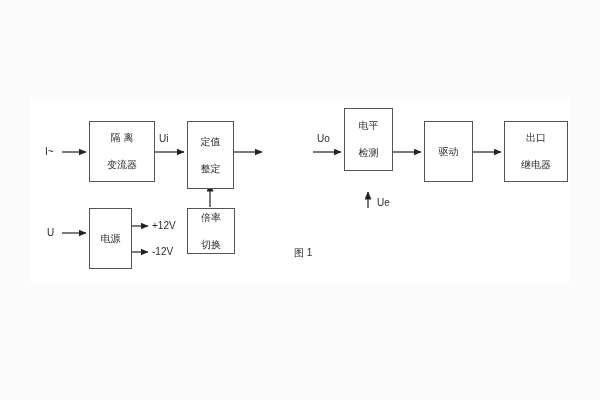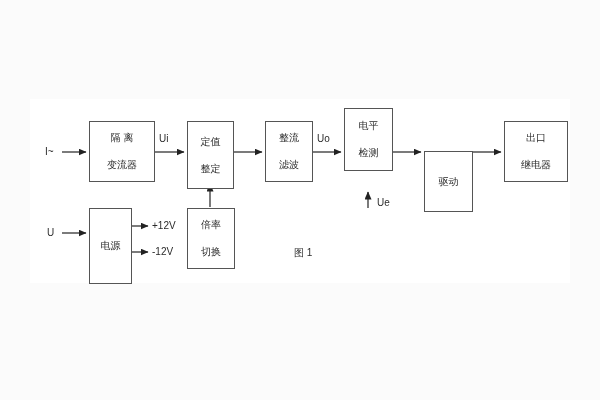--- a/index.html
+++ b/index.html
@@ -79,44 +79,40 @@
   <div class="box" style="left:89px; top:121px; width:66px; height:61px;">
     <span>隔 离</span>
     <span>变流器</span>
   </div>
 
   <div class="box" style="left:187px; top:121px; width:47px; height:68px;">
     <span>定值</span>
     <span>整定</span>
   </div>
 
-  <div class="box" style="left:265px; top:121px; width:48px; height:61px;">
-    <span>整流</span>
-    <span>滤波</span>
-  </div>
 
   <div class="box" style="left:344px; top:108px; width:49px; height:63px;">
     <span>电平</span>
     <span>检测</span>
   </div>
 
-  <div class="box single" style="left:424px; top:121px; width:49px; height:61px;margin-top:30px;">
+  <div class="box single" style="left:424px; top:121px; width:49px; height:61px;">
     <span>驱动</span>
   </div>
 
   <div class="box" style="left:504px; top:121px; width:64px; height:61px;">
     <span>出口</span>
     <span>继电器</span>
   </div>
 
-  <div class="box single" style="left:89px; top:208px; width:43px; height:76px;">
+  <div class="box single" style="left:89px; top:208px; width:43px; height:61px;">
     <span>电源</span>
   </div>
 
-  <div class="box" style="left:187px; top:208px; width:48px; height:61px;">
+  <div class="box" style="left:187px; top:208px; width:48px; height:46px;">
     <span>倍率</span>
     <span>切换</span>
   </div>
 
 
   <div class="lbl" style="left:45px;  top:145px;">I~</div>
   <div class="lbl" style="left:47px;  top:226px;">U</div>
   <div class="lbl" style="left:159px; top:132px;">Ui</div>
   <div class="lbl" style="left:317px; top:132px;">Uo</div>
   <div class="lbl" style="left:152px; top:219px;">+12V</div>

